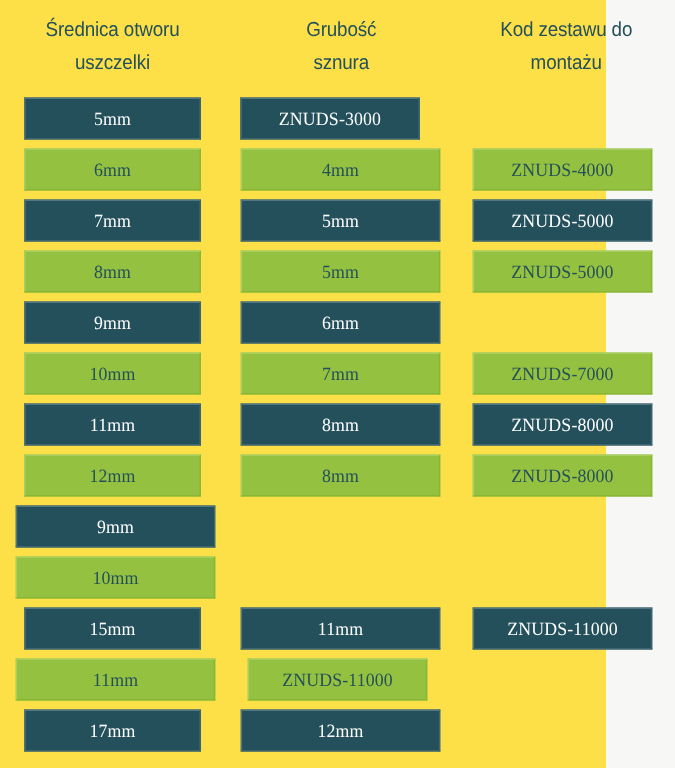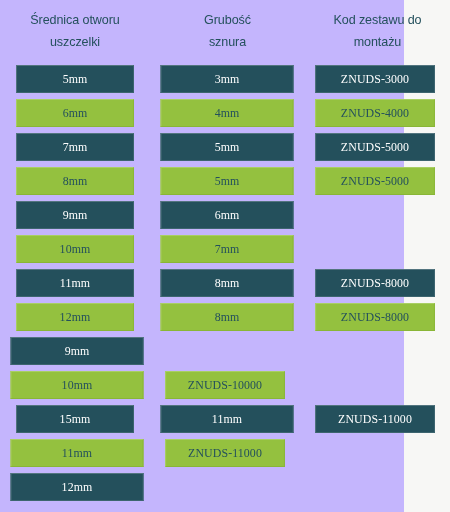--- a/index.html
+++ b/index.html
@@ -11,21 +11,21 @@
     height: 512px;
     background: #f7f7f5;
     font-family: "Liberation Sans", sans-serif;
     overflow: hidden;
   }
   #spec-table {
     position: relative;
     width: 404px;
     height: 512px;
     box-sizing: border-box;
-    background: #c4b5fd;
+    background: #fde047;
   }
 
   
   .thead {
     display: flex;
     width: 450px;
     height: 62px;
     box-sizing: border-box;
     padding: 0;
   }
@@ -125,23 +125,20 @@
         <span>montażu</span>
       </div>
     </div>
   </div>
 
   <div class="tbody" id="tbody">
       <div class="trow">
         <div class="cell-wrap cw-1">
           <div class="bar bar-dark">5mm</div>
         </div>
-        <div class="cell-wrap cw-2">
-          <div class="bar bar-dark">3mm</div>
-        </div>
         <div class="cell-wrap cw-3">
           <div class="bar bar-dark">ZNUDS-3000</div>
         </div>
       </div>
       <div class="trow">
         <div class="cell-wrap cw-1">
           <div class="bar bar-green">6mm</div>
         </div>
         <div class="cell-wrap cw-2">
           <div class="bar bar-green">4mm</div>
@@ -180,20 +177,23 @@
           <div class="bar bar-dark">6mm</div>
         </div>
       </div>
       <div class="trow">
         <div class="cell-wrap cw-1">
           <div class="bar bar-green">10mm</div>
         </div>
         <div class="cell-wrap cw-2">
           <div class="bar bar-green">7mm</div>
         </div>
+        <div class="cell-wrap cw-3">
+          <div class="bar bar-green">ZNUDS-7000</div>
+        </div>
       </div>
       <div class="trow">
         <div class="cell-wrap cw-1">
           <div class="bar bar-dark">11mm</div>
         </div>
         <div class="cell-wrap cw-2">
           <div class="bar bar-dark">8mm</div>
         </div>
         <div class="cell-wrap cw-3">
           <div class="bar bar-dark">ZNUDS-8000</div>
@@ -212,23 +212,20 @@
       </div>
       <div class="trow">
         <div class="cell-wrap cw-2">
           <div class="bar bar-dark">9mm</div>
         </div>
       </div>
       <div class="trow">
         <div class="cell-wrap cw-2">
           <div class="bar bar-green">10mm</div>
         </div>
-        <div class="cell-wrap cw-3">
-          <div class="bar bar-green">ZNUDS-10000</div>
-        </div>
       </div>
       <div class="trow">
         <div class="cell-wrap cw-1">
           <div class="bar bar-dark">15mm</div>
         </div>
         <div class="cell-wrap cw-2">
           <div class="bar bar-dark">11mm</div>
         </div>
         <div class="cell-wrap cw-3">
           <div class="bar bar-dark">ZNUDS-11000</div>
@@ -236,19 +233,22 @@
       </div>
       <div class="trow">
         <div class="cell-wrap cw-2">
           <div class="bar bar-green">11mm</div>
         </div>
         <div class="cell-wrap cw-3">
           <div class="bar bar-green">ZNUDS-11000</div>
         </div>
       </div>
       <div class="trow">
+        <div class="cell-wrap cw-1">
+          <div class="bar bar-dark">17mm</div>
+        </div>
         <div class="cell-wrap cw-2">
           <div class="bar bar-dark">12mm</div>
         </div>
       </div>
     </div>
 
 </div>
 
 </body></html>

